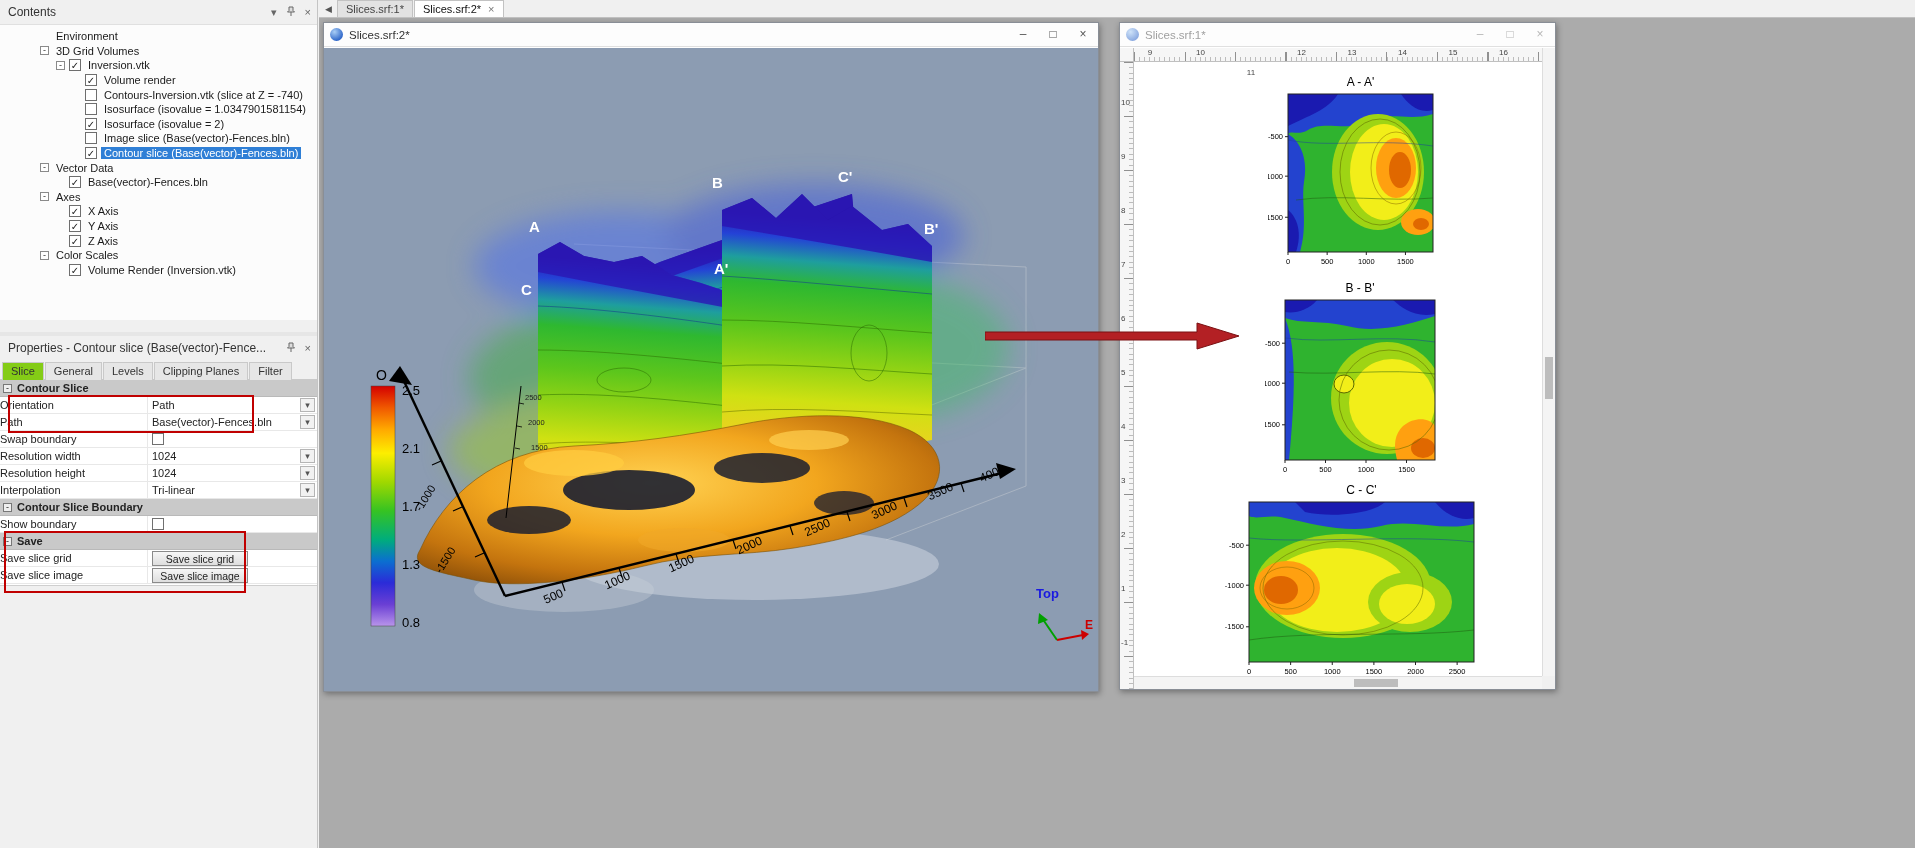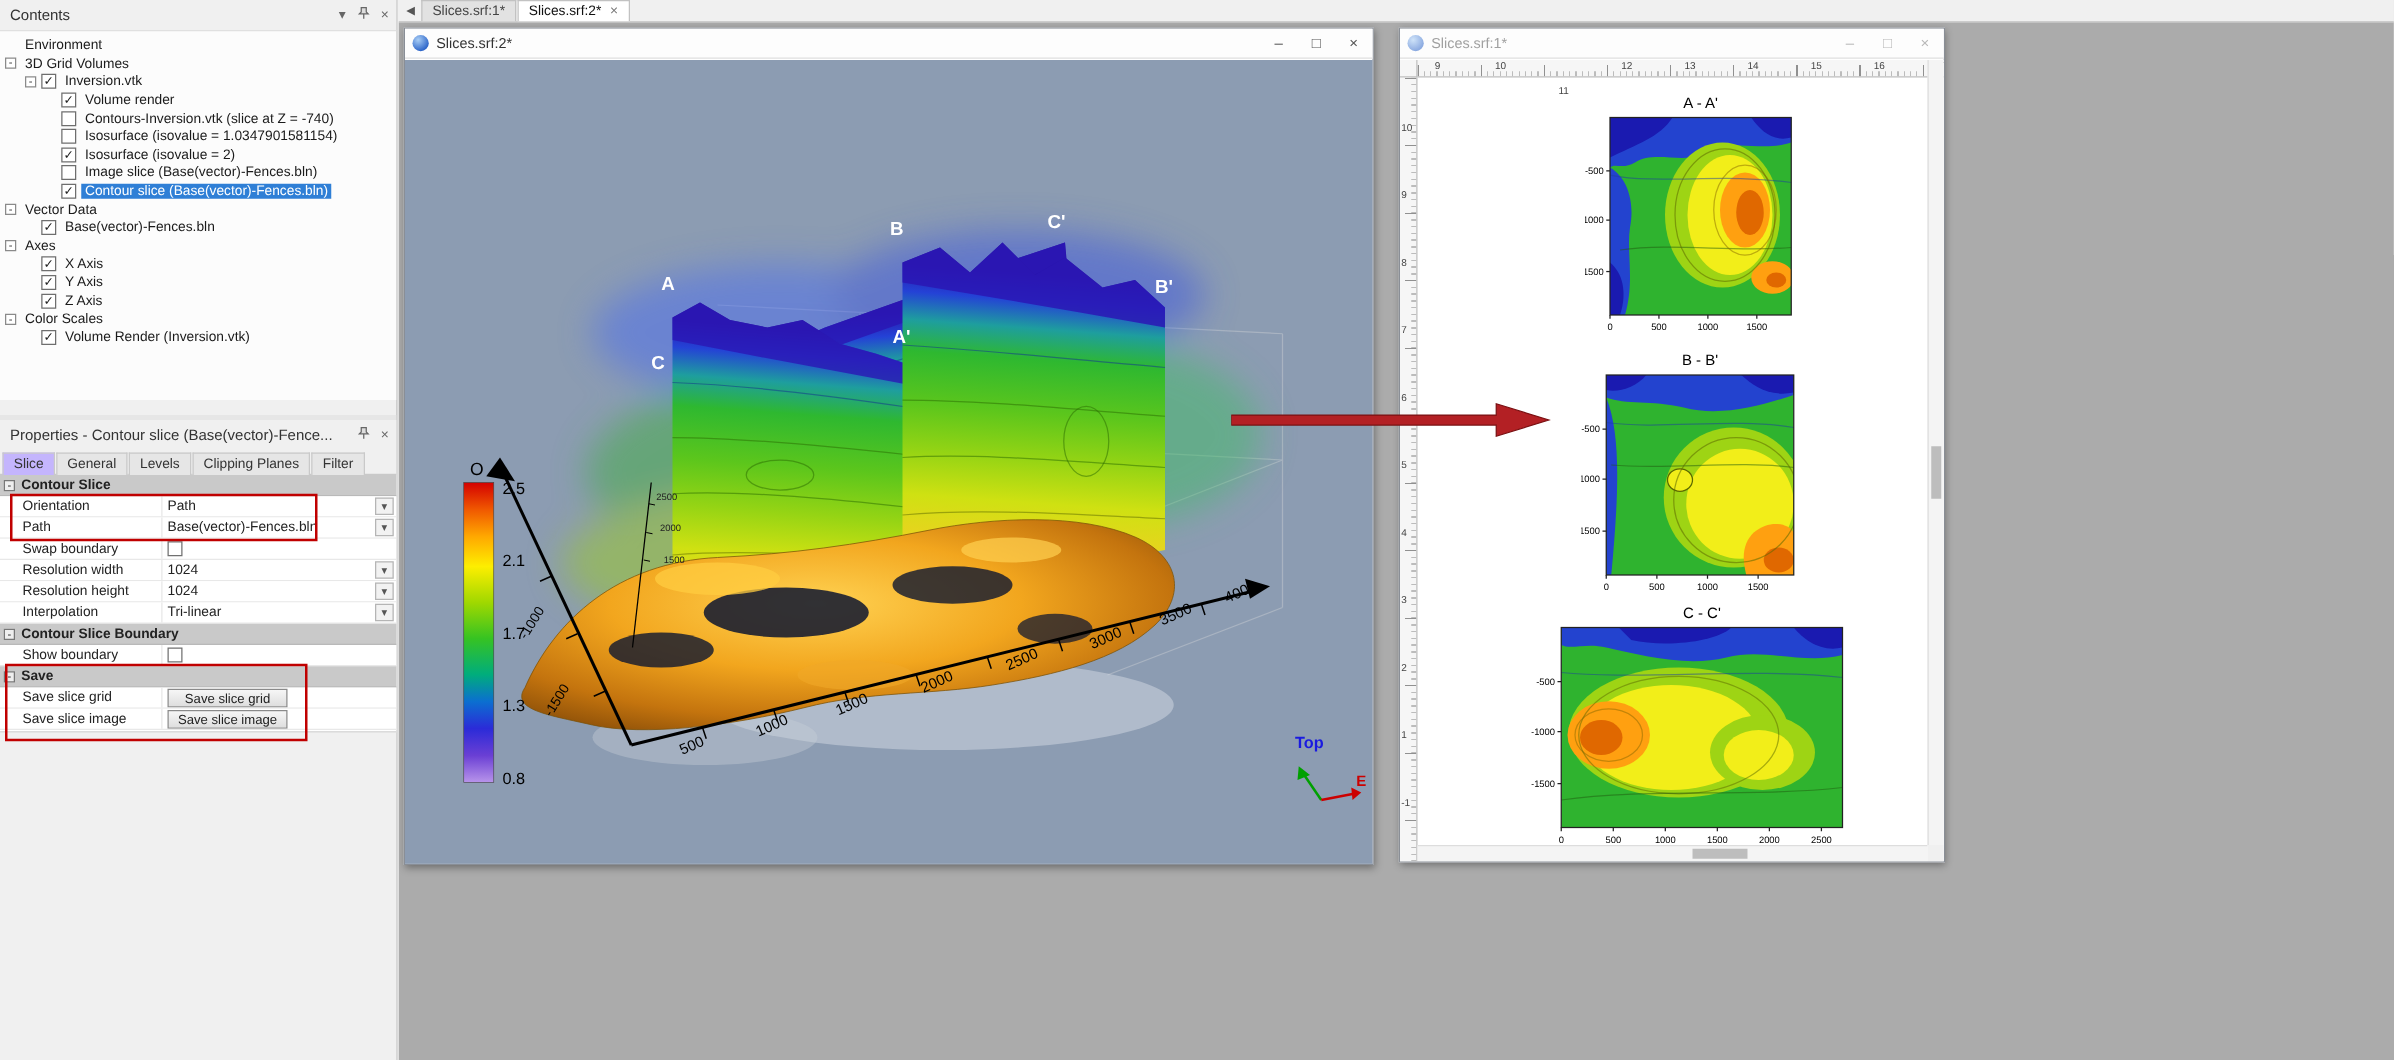--- a/index.html
+++ b/index.html
@@ -10,48 +10,48 @@
   
   #sidebar { position:absolute; left:0; top:0; width:318px; height:848px;
     background:#f0f0f0; border-right:1px solid #c4c4c4; }
   .panel-header { height:24px; display:flex; align-items:center;
     padding:0 6px 0 8px; font-size:12px; color:#333; background:#f0f0f0; }
   .panel-title { flex:1; white-space:nowrap; overflow:hidden; }
   .ph-icon { color:#666; font-size:11px; margin-left:9px; line-height:11px; }
   #contents-panel { position:absolute; top:0; left:0; right:0; height:320px;
     display:flex; flex-direction:column; }
   #tree { flex:1; background:#fcfcfc; border-top:1px solid #e0e0e0;
-    padding-top:4px; font-size:11px; overflow:hidden; }
+    padding-top:4px; font-size:11px; overflow:hidden;padding-left:36px; }
   .tree-row { display:flex; align-items:center; height:14.6px; white-space:nowrap; padding-left:4px; }
   .indent { display:inline-block; height:1px; flex:none; }
   .expander { width:9px; height:9px; border:1px solid #8a8a8a; background:#fff;
     font-size:9px; line-height:7px; text-align:center; color:#333; margin-right:4px; flex:none; }
   .expander.none { visibility:hidden; }
   .cb { width:12px; height:12px; border:1px solid #6e6e6e; background:#fff;
     margin-right:4px; flex:none; font-size:10px; line-height:11px; text-align:center;
     color:#1a1a1a; font-weight:bold; }
   .tree-label { padding:0 3px; color:#1a1a1a; }
   .tree-row.selected .tree-label { background:#2f7fd6; color:#fff; }
 
   .h-splitter { position:absolute; top:332px; height:4px; left:0; right:0; background:#e6e6e6; }
 
   #properties-panel { position:absolute; top:336px; left:0; right:0; bottom:0; background:#f0f0f0; }
   #prop-tabs { display:flex; height:20px; padding-left:2px; align-items:flex-end;
     background:#f0f0f0; border-bottom:1px solid #c9c9c9; }
   .ptab { font-size:11px; padding:2px 8px 3px; border:1px solid #c9c9c9; border-bottom:none;
     background:#e6e6e6; color:#333; margin-right:1px; position:relative; top:1px; }
-  .ptab.active { background:#c4b5fd; }
+  .ptab.active { background:#84cc16; }
   #prop-grid { position:relative; background:#fff; font-size:11px; height:206px;
     border-bottom:1px solid #cfcfcf; }
   .prow { display:flex; height:17px; border-bottom:1px solid #e8e8e8; align-items:center;
     position:relative; background:#fff; }
   .prow.group { background:#c9c9c9; font-weight:bold; color:#222; border-bottom:1px solid #b9b9b9; }
   .gbox { width:9px; height:9px; border:1px solid #777; background:#eee; font-size:9px;
     line-height:7px; text-align:center; margin:0 5px 0 3px; flex:none; font-weight:normal; }
-  .plabel { width:130px; padding-left:18px; color:#222; border-right:1px solid #e8e8e8;
+  .plabel { width:148px; color:#222; border-right:1px solid #e8e8e8;
     height:100%; display:flex; align-items:center; white-space:nowrap; overflow:hidden; }
   .pvalue { flex:1; padding-left:4px; display:flex; align-items:center; height:100%;
     position:relative; color:#222; white-space:nowrap; overflow:hidden; }
   .dd { position:absolute; right:2px; top:1px; width:15px; height:14px;
     border:1px solid #b5b5b5; background:#f2f2f2; color:#555; font-size:9px;
     line-height:13px; text-align:center; }
   .pcheck { width:12px; height:12px; border:1px solid #707070; background:#fff;
     font-size:10px; line-height:11px; text-align:center; }
   .pbtn { min-width:96px; height:15px; font-size:10.5px; line-height:14px; text-align:center;
     border:1px solid #8a8a8a; background:linear-gradient(#f6f6f6,#dedede); color:#222; padding:0 6px; }

